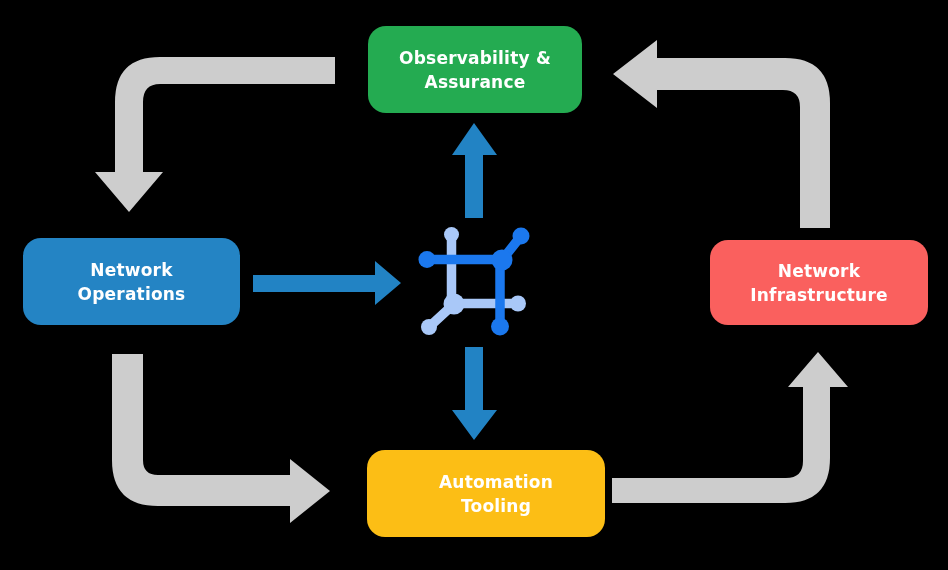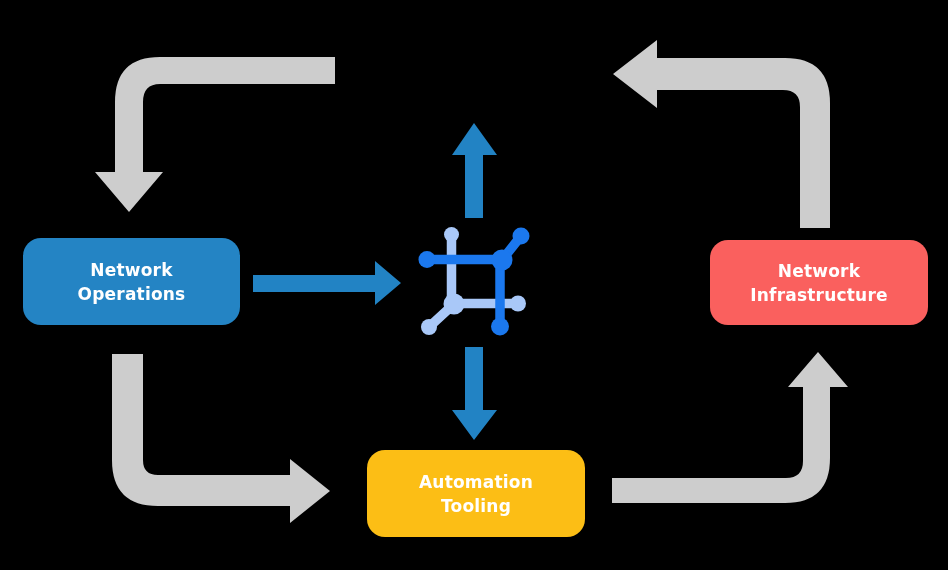--- a/index.html
+++ b/index.html
@@ -15,40 +15,44 @@
     border-radius:18px;
     display:flex;align-items:center;justify-content:center;
     color:#fff;
     font-size:17px;font-weight:600;letter-spacing:.2px;
     line-height:24px;text-align:center;
   }
   .node span{white-space:pre-line;}
   .node-observability{left:368px;top:26px;width:214px;height:87px;}
   .node-operations{left:23px;top:238px;width:217px;height:87px;}
   .node-infrastructure{left:710px;top:240px;width:218px;height:85px;}
-  .node-automation{left:367px;top:450px;width:218px;height:87px;}
+  .node-automation{left:367px;top:450px;width:218px;height:87px;padding-left:20px;}
   .core-icon{position:absolute;left:418px;top:224px;width:114px;height:118px;}
 </style>
 </head>
 <body>
 
 <div class="canvas" style="background-color: rgb(0, 0, 0);">
 
   <svg class="layer" viewBox="0 0 948 570" aria-hidden="true">
 
     <path d="M335,57 H160 Q115,57 115,102 V172 H95 L129,212 L163,172 H143 V102 Q143,84 160,84 H335 Z" fill="#CDCDCD"></path>
     <path d="M112,354 V460 Q112,506 158,506 H290 V523 L330,491 L290,459 V475 H158 Q143,475 143,460 V354 Z" fill="#CDCDCD"></path>
     <path d="M612,478 H786 Q803,478 803,461 V387 H788 L818,352 L848,387 H830 V458 Q830,503 785,503 H612 Z" fill="#CDCDCD"></path>
     <path d="M800,228 V107 Q800,90 783,90 H657 V108 L613,74 L657,40 V58 H785 Q830,58 830,103 V228 Z" fill="#CDCDCD"></path>
 
     <path d="M253,275 H375 V261 L401,283 L375,305 V292 H253 Z" fill="#2283C4"></path>
     <path d="M465,218 V155 H452 L474,123 L497,155 H483 V218 Z" fill="#2283C4"></path>
     <path d="M465,347 V410 H452 L474,440 L497,410 H483 V347 Z" fill="#2283C4"></path>
   </svg>
 
+  <div class="node node-observability" style="background-color: rgb(36, 171, 81);">
+    <span style="color: rgb(255, 255, 255);">Observability &amp;
+Assurance</span>
+  </div>
   <div class="node node-operations" style="background-color: rgb(36, 132, 196);">
     <span style="color: rgb(255, 255, 255);">Network
 Operations</span>
   </div>
   <div class="node node-infrastructure" style="background-color: rgb(250, 96, 94);">
     <span style="color: rgb(255, 255, 255);">Network
 Infrastructure</span>
   </div>
   <div class="node node-automation" style="background-color: rgb(252, 190, 21);">
     <span style="color: rgb(255, 255, 255);">Automation

